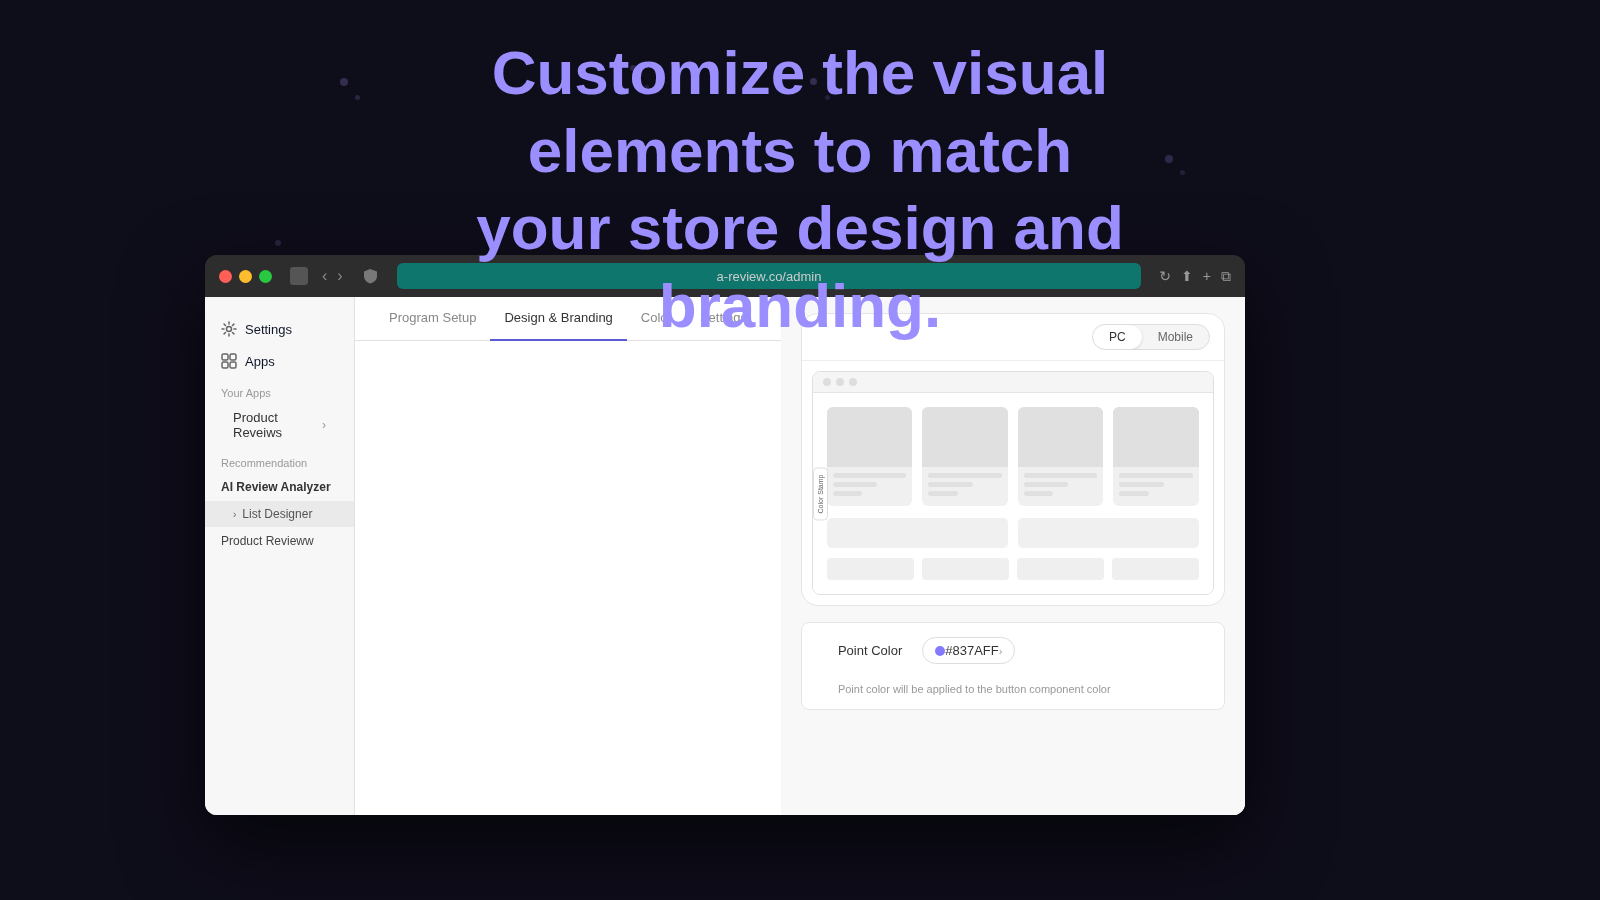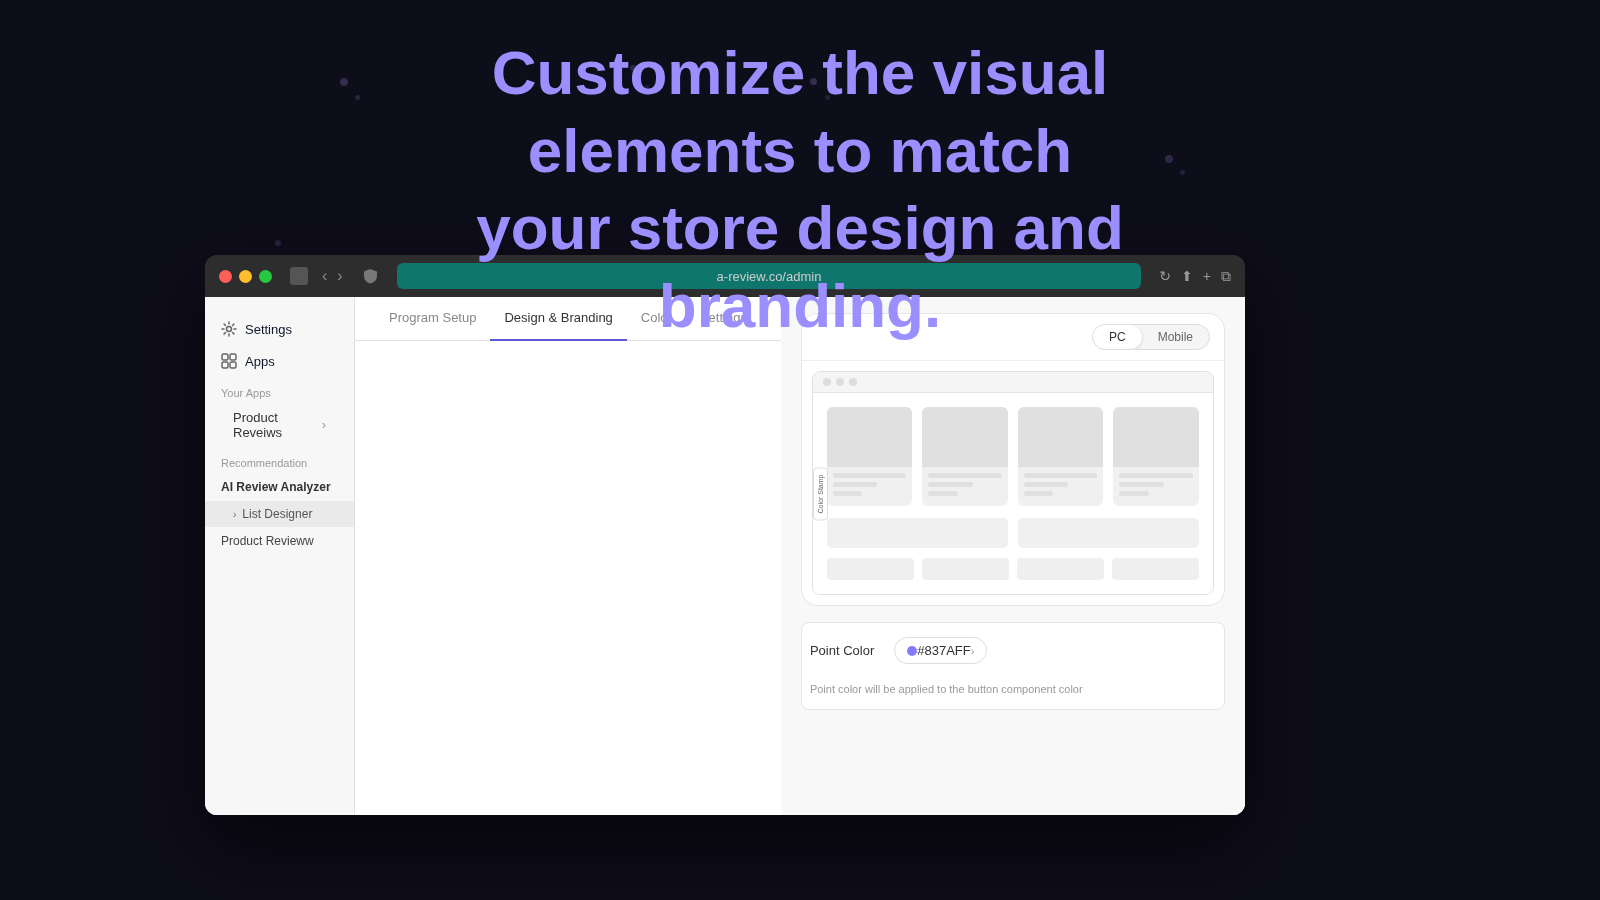--- a/index.html
+++ b/index.html
@@ -379,21 +379,21 @@
       height: 22px;
       background: #efefef;
       border-radius: 4px;
     }
 
     
     .point-color-section {
       background: #fff;
       border-radius: 8px;
       border: 1px solid #e5e5e5;
-      padding: 14px 8px;
+      padding: 14px 36px;
     }
 
     .point-color-row {
       display: flex;
       align-items: center;
       gap: 20px;
     }
 
     .point-color-label {
       font-size: 13px;

